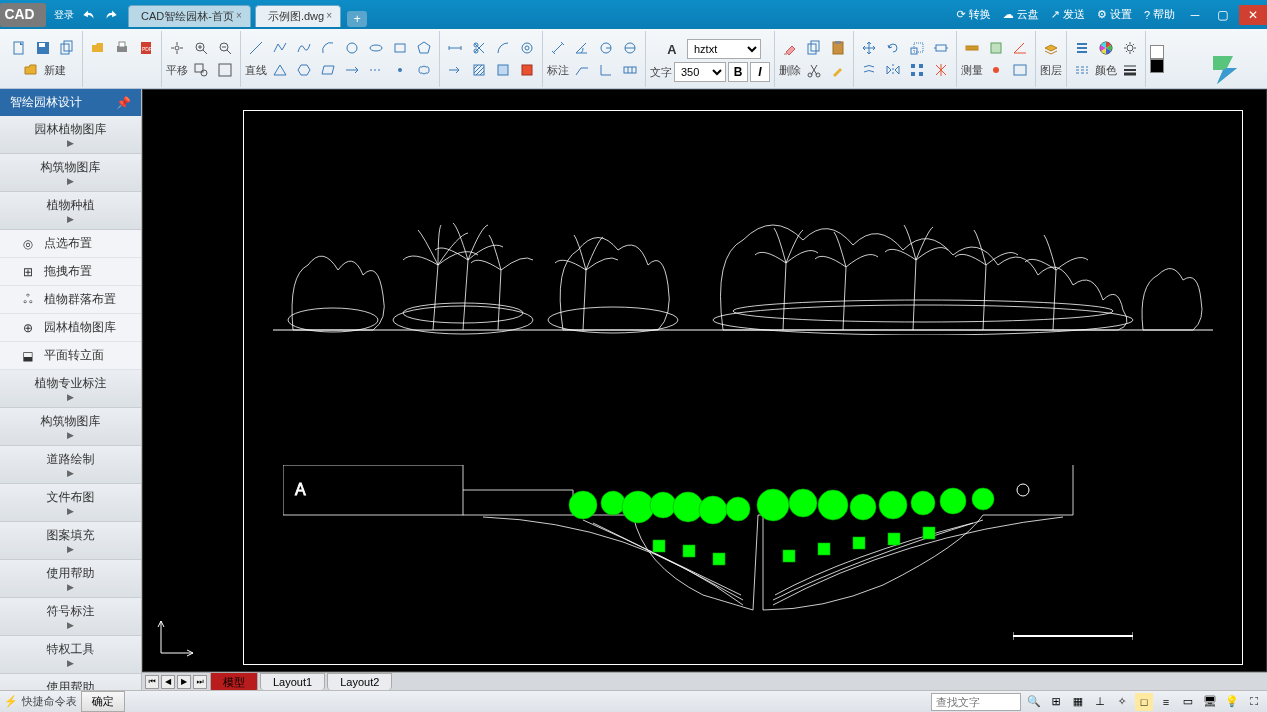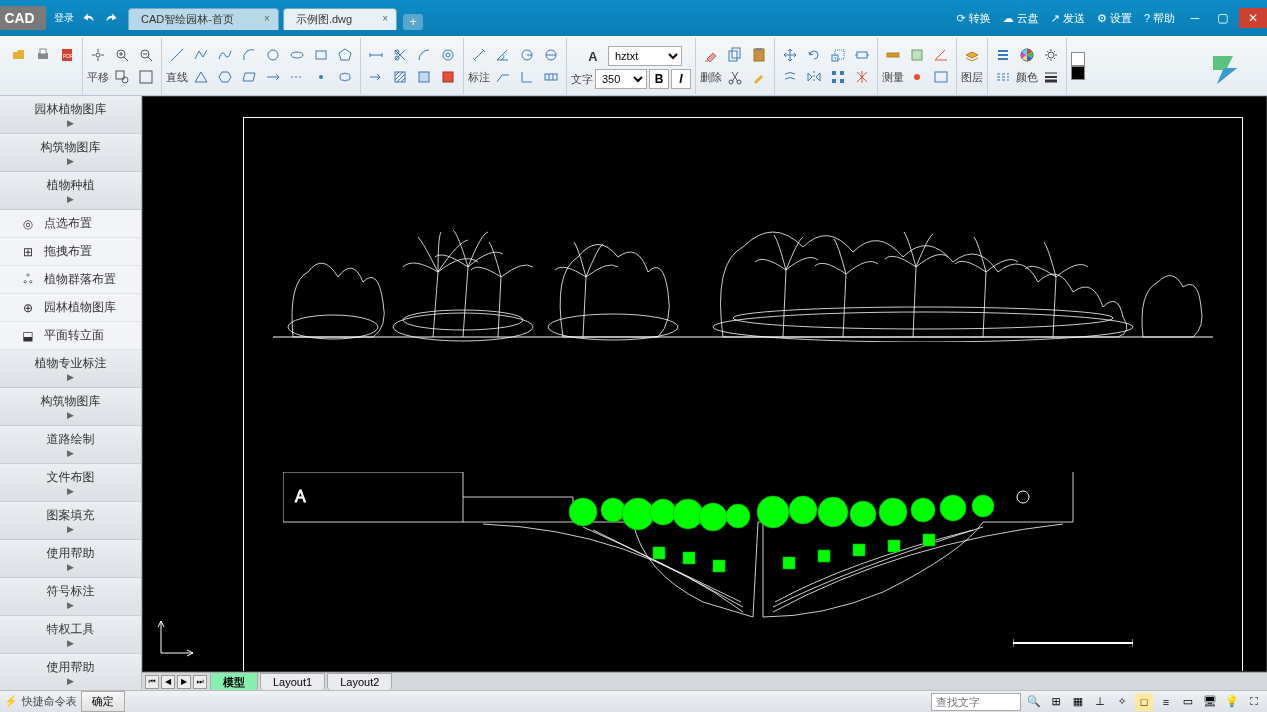--- a/index.html
+++ b/index.html
@@ -1,24 +1,24 @@
 <!DOCTYPE html>
 <html><head>
 <meta charset="utf-8">
 <style>
 * { margin: 0; padding: 0; box-sizing: border-box; font-family: "Microsoft YaHei", Arial, sans-serif; }
 body { width: 1267px; height: 712px; background: #e8e8e8; overflow: hidden; display: flex; flex-direction: column; }
 
 
-.titlebar { height: 36px; background: linear-gradient(#0e8dc7,#0a7db5); display: flex; align-items: center; color: #fff; font-size: 11px; }
+.titlebar { height: 29px; background: linear-gradient(#0e8dc7,#0a7db5); display: flex; align-items: center; color: #fff; font-size: 11px; }
 .titlebar .logo { width: 46px; height: 24px; background: #7a7a7a; display: flex; align-items: center; justify-content: center; border-radius: 2px; margin-right: 4px; }
 .titlebar .login { font-size: 10px; color: #fff; padding: 0 4px; }
 .titlebar .histbtn { width: 18px; height: 18px; margin: 0 2px; display: flex; align-items: center; justify-content: center; cursor: pointer; }
 .titlebar .tabs { display: flex; margin-left: 6px; height: 24px; align-items: flex-end; }
-.titlebar .tab { background: #b8d8e8; color: #333; padding: 3px 44px 3px 12px; font-size: 11px; border-radius: 4px 4px 0 0; margin-right: 4px; position: relative; border: 1px solid #6aa8c8; border-bottom: none; }
+.titlebar .tab { background: #b8d8e8; color: #333; padding: 3px 16px 3px 12px; font-size: 11px; border-radius: 4px 4px 0 0; margin-right: 4px; position: relative; border: 1px solid #6aa8c8; border-bottom: none; }
 .titlebar .tab.active { background: #e8f0f5; }
 .titlebar .tab .close { position: absolute; right: 8px; top: 4px; font-size: 10px; color: #666; }
 .titlebar .addtab { width: 20px; height: 16px; background: #5aa5cc; border-radius: 3px; display: flex; align-items: center; justify-content: center; margin-left: 2px; color: #fff; font-size: 12px; }
 .titlebar .spacer { flex: 1; }
 .titlebar .ritem { padding: 0 6px; display: flex; align-items: center; gap: 3px; cursor: pointer; }
 .titlebar .winbtns { display: flex; }
 .titlebar .winbtn { width: 28px; height: 20px; display: flex; align-items: center; justify-content: center; cursor: pointer; font-size: 12px; }
 .titlebar .winbtn.closebtn { background: #d04030; margin-left: 2px; }
 
 
@@ -46,21 +46,21 @@
 .canvas-wrap { flex: 1; display: flex; flex-direction: column; background: #888; }
 .canvas { flex: 1; background: #000; position: relative; overflow: hidden; border: 1px solid #333; }
 .drawing { position: absolute; }
 .paper { position: absolute; border: 1px solid #fff; }
 
 
 .ltabs { height: 18px; background: #d5d9de; display: flex; align-items: center; font-size: 11px; border-top: 1px solid #aaa; }
 .ltabs .nav { display: flex; padding: 0 2px; }
 .ltabs .navbtn { width: 14px; height: 14px; border: 1px solid #999; background: #eee; margin: 0 1px; display: flex; align-items: center; justify-content: center; font-size: 8px; cursor: pointer; }
 .ltabs .ltab { padding: 2px 12px; background: #eaecef; border: 1px solid #aaa; border-bottom: none; border-radius: 0 0 4px 4px; margin-right: 2px; cursor: pointer; }
-.ltabs .ltab.active { background: #86efac; font-weight: bold; }
+.ltabs .ltab.active { background: #b91c1c; }
 
 
 .status { height: 22px; background: linear-gradient(#eef1f5,#dde2e8); border-top: 1px solid #bbb; display: flex; align-items: center; font-size: 11px; padding: 0 4px; gap: 4px; }
 .status .cmdlbl { color: #444; display: flex; align-items: center; gap: 4px; }
 .status .cmdinput { flex: 0 0 260px; height: 18px; border: 1px solid #aaa; background: #fff; padding: 0 4px; font-size: 11px; }
 .status .okbtn { padding: 2px 10px; background: linear-gradient(#f8f8f8,#e0e0e0); border: 1px solid #aaa; font-size: 11px; cursor: pointer; }
 .status .spacer { flex: 1; }
 .status .search { width: 90px; height: 18px; border: 1px solid #aaa; background: #fff; font-size: 11px; padding: 0 4px; }
 .status .sicon { width: 18px; height: 18px; display: flex; align-items: center; justify-content: center; cursor: pointer; }
 
@@ -118,20 +118,50 @@
     <div class="winbtn">▢</div>
     <div class="winbtn closebtn">✕</div>
   </div>
 </div>
 
 <div class="ribbon">
   <div class="rgroup">
     <div class="row">
       <div class="ibtn">
           <svg viewBox="0 0 16 16">
+            <rect x="3" y="2" width="9" height="12" fill="none" stroke="#3a7ab8"></rect>
+            <path d="M9 2 L12 5 L9 5 Z" fill="#3a7ab8"></path>
+          </svg>
+        </div>
+      <div class="ibtn">
+          <svg viewBox="0 0 16 16">
+            <rect x="2" y="2" width="12" height="12" fill="#3a7ab8"></rect>
+            <rect x="4" y="3" width="6" height="4" fill="#fff"></rect>
+          </svg>
+        </div>
+      <div class="ibtn">
+          <svg viewBox="0 0 16 16">
+            <rect x="2" y="4" width="8" height="10" fill="none" stroke="#3a7ab8"></rect>
+            <rect x="5" y="1" width="8" height="10" fill="none" stroke="#3a7ab8"></rect>
+          </svg>
+        </div>
+    </div>
+    <div class="row">
+      <div class="ibtn">
+          <svg viewBox="0 0 16 16">
+            <path d="M2 5 L6 5 L7 3 L13 3 L13 12 L2 12 Z" fill="#e8b030" stroke="#b88020"></path>
+          </svg>
+        </div>
+      <div class="lbl">新建</div>
+    </div>
+  </div>
+  <div class="rgroup">
+    <div class="row">
+      <div class="ibtn">
+          <svg viewBox="0 0 16 16">
             <path d="M2 5 L6 5 L7 3 L13 3 L13 12 L2 12 Z" fill="#e8b030"></path>
           </svg>
         </div>
       <div class="ibtn">
           <svg viewBox="0 0 16 16">
             <rect x="3" y="6" width="10" height="6" fill="#888"></rect>
             <rect x="5" y="2" width="6" height="5" fill="#fff" stroke="#888"></rect>
           </svg>
         </div>
       <div class="ibtn">
@@ -556,20 +586,24 @@
     </div>
     <div class="row">
       <div style="width:14px;height:14px;background:#000;border:1px solid #888"></div>
     </div>
   </div>
 </div>
 
 <div class="body">
 
   <div class="sidebar">
+    <div class="sb-hdr">
+        <span>智绘园林设计</span>
+        <span>📌</span>
+      </div>
     <div class="sb-item">
         <span>园林植物图库</span>
         <span class="arrow">▶</span>
       </div>
     <div class="sb-item">
         <span>构筑物图库</span>
         <span class="arrow">▶</span>
       </div>
     <div class="sb-item">
         <span>植物种植</span>

